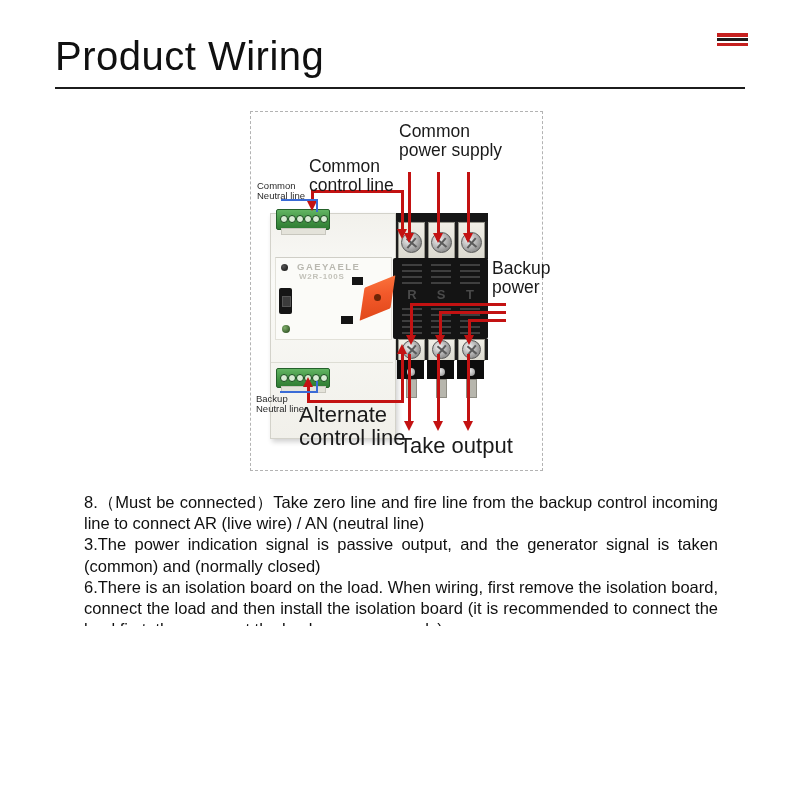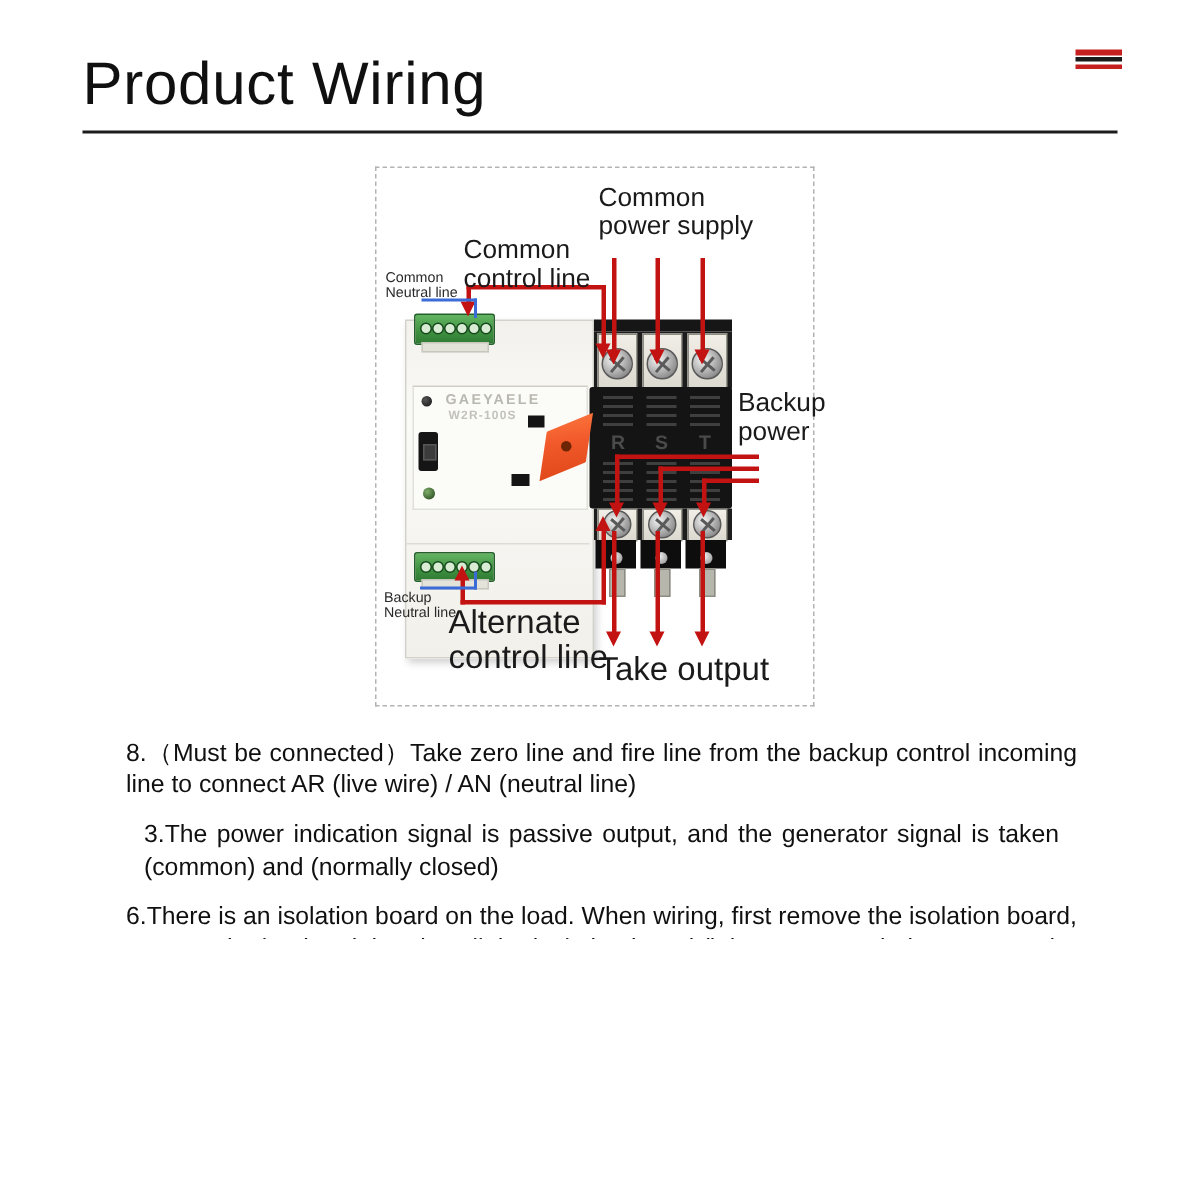--- a/index.html
+++ b/index.html
@@ -244,17 +244,17 @@
   <div class="abs dlabel md" id="lbl-bp">Backup
 power</div>
   <div class="abs dlabel sm" id="lbl-bnl">Backup
 Neutral line</div>
   <div class="abs dlabel lg" id="lbl-acl">Alternate
 control line</div>
   <div class="abs dlabel lg" id="lbl-lo">Take output</div>
 
   <div class="abs" id="notes" style="left:84px;top:492px;width:634px;font-size:16.5px;line-height:21.2px;text-align:justify;color:#101010;">
     <p style="margin:0;">8.（Must be connected）Take zero line and fire line from the backup control incoming line to connect AR (live wire) / AN (neutral line)</p>
-    <p style="margin:12px;">3.The power indication signal is passive output, and the generator signal is taken (common) and (normally closed)</p>
+    <p style="margin:0;">3.The power indication signal is passive output, and the generator signal is taken (common) and (normally closed)</p>
     <p style="margin:0;">6.There is an isolation board on the load. When wiring, first remove the isolation board, connect the load and then install the isolation board (it is recommended to connect the load first, then connect the backup power supply)</p>
   </div>
 
 </div>
 
 </body></html>

